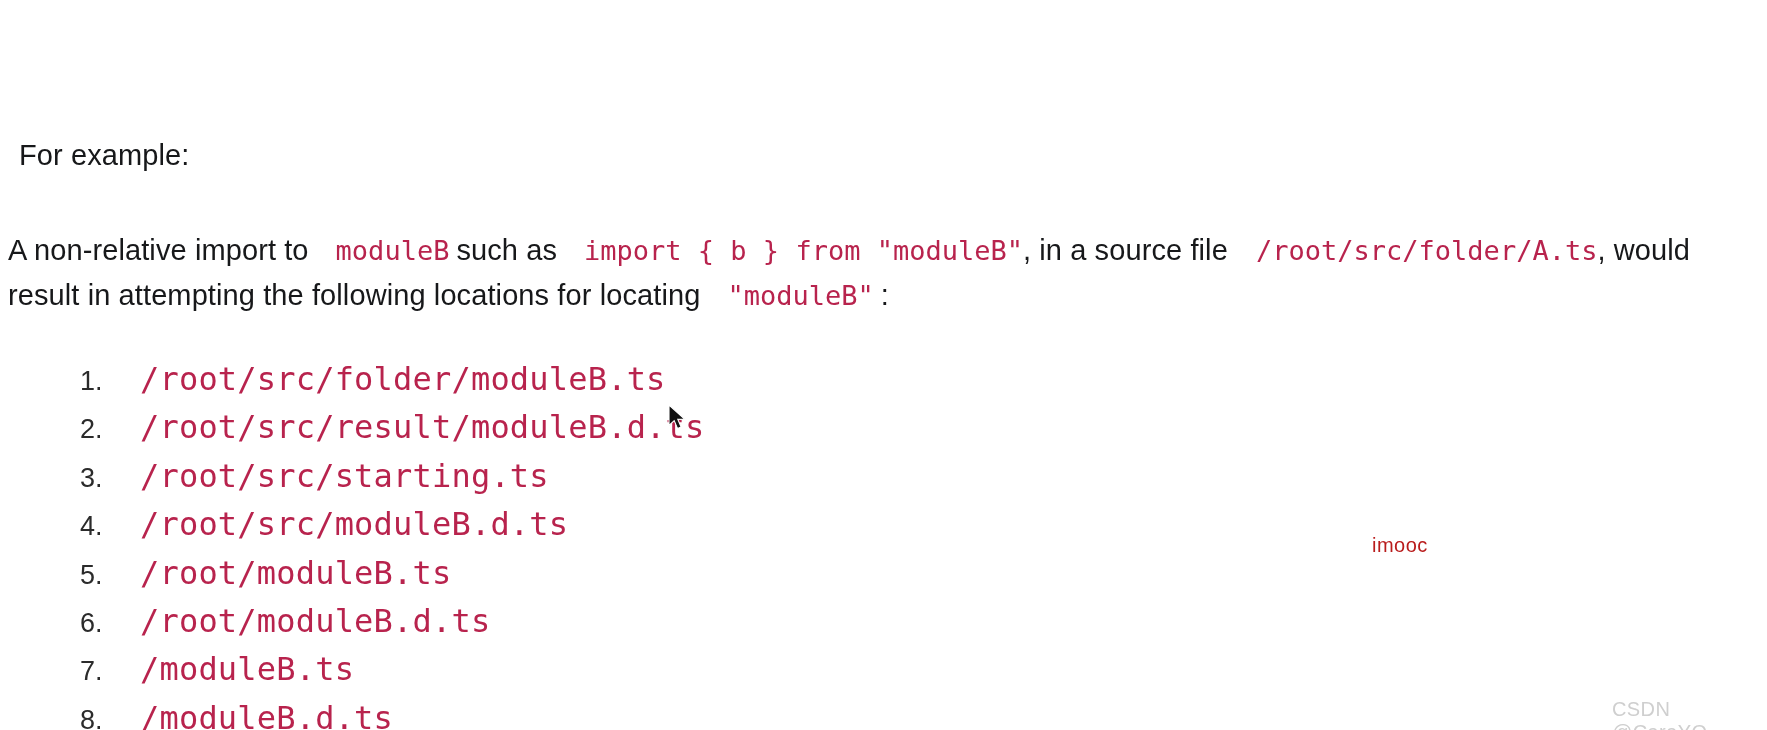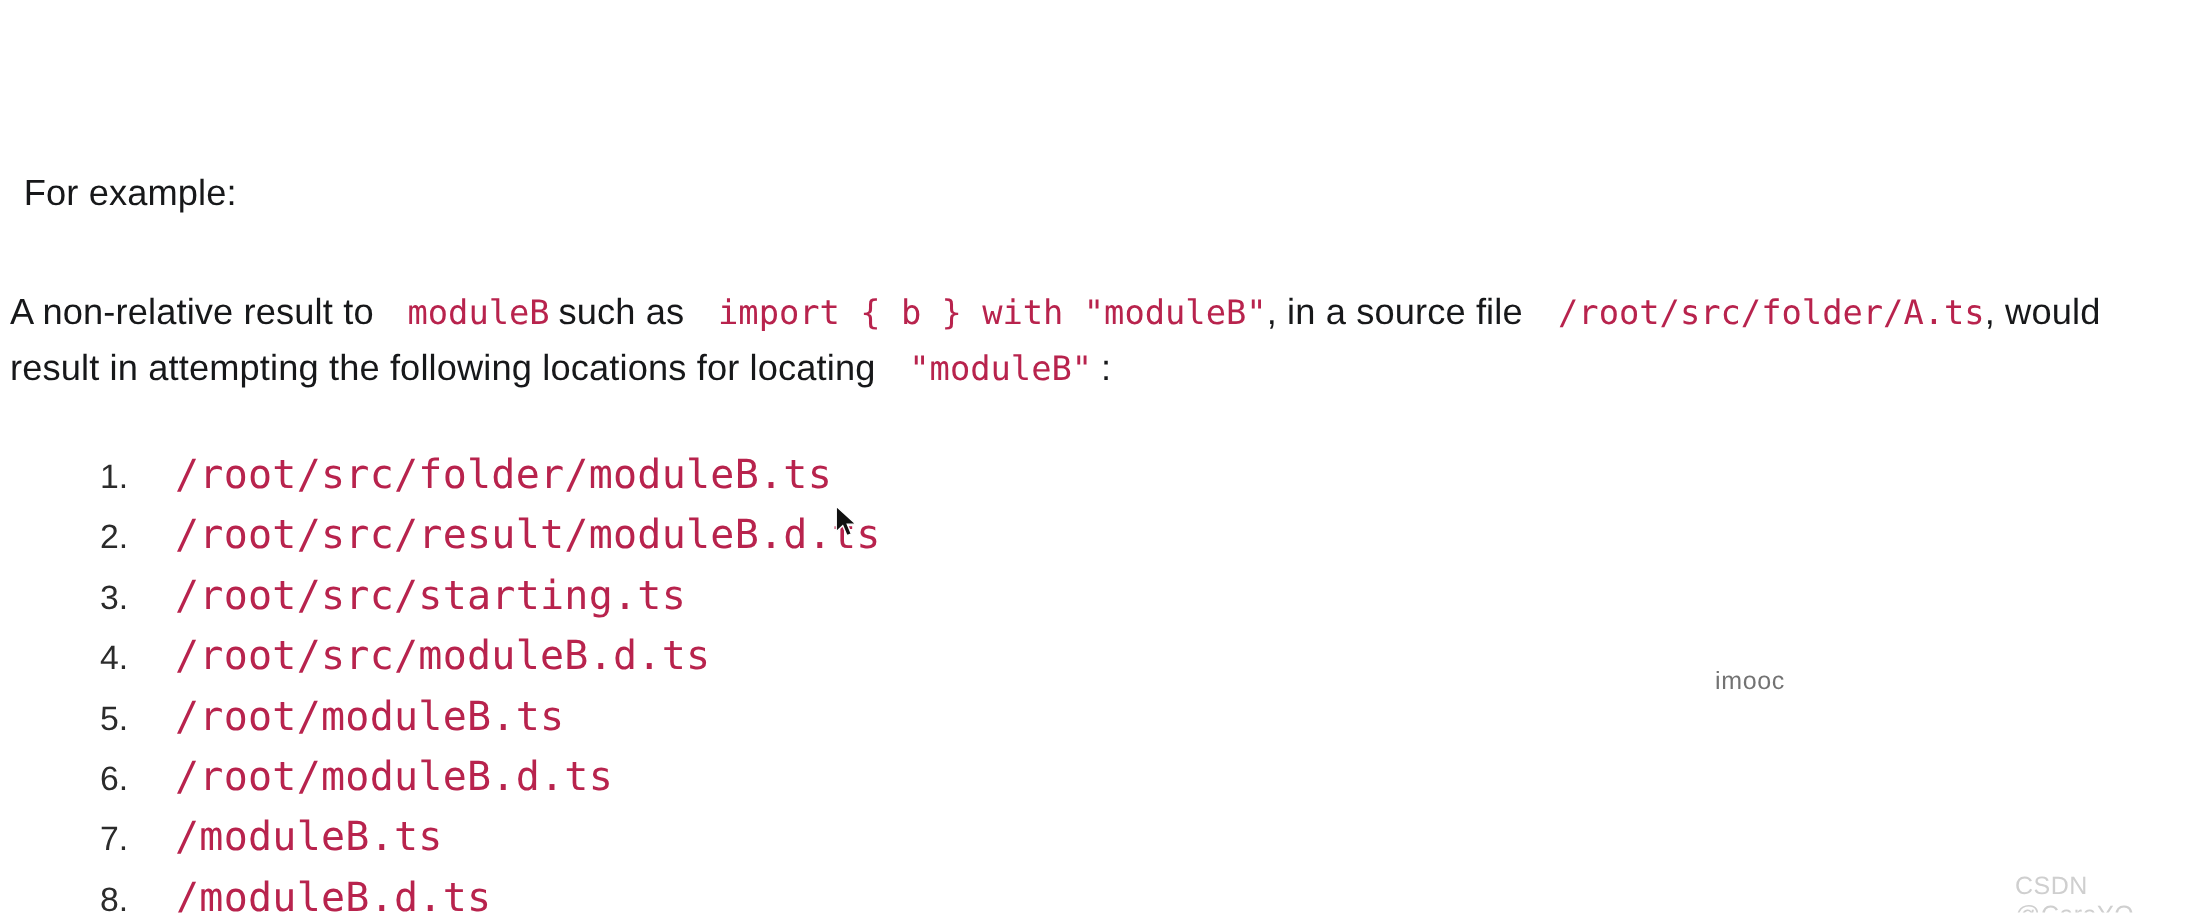--- a/index.html
+++ b/index.html
@@ -77,21 +77,21 @@
   }
   ol.locations li code.c {
     font-size: 32px;
     letter-spacing: 0.2px;
   }
   .wm-imooc {
     position: absolute;
     left: 1372px;
     top: 534px;
     font-size: 20px;
-    color: #737373;
+    color: #b91c1c;
     font-family: "Liberation Sans", sans-serif;
     letter-spacing: 0.5px;
   }
   .wm-csdn {
     position: absolute;
     left: 1612px;
     top: 698px;
     font-size: 20px;
     color: #cfcfcf;
     font-family: "Liberation Sans", sans-serif;
@@ -108,21 +108,21 @@
 </style>
 </head>
 <body>
 
 <div id="doc">
 
 
   <p class="para p2">For example:</p>
 
   <p class="para p3">
-    <span>A non-relative result to</span><span class="sp"></span><code class="c">moduleB</code><span class="sp"></span><span>such as</span><span class="sp"></span><code class="c">import { b } with "moduleB"</code><span>, in a source file</span>
+    <span>A non-relative import to</span><span class="sp"></span><code class="c">moduleB</code><span class="sp"></span><span>such as</span><span class="sp"></span><code class="c">import { b } from "moduleB"</code><span>, in a source file</span>
     <code class="c">/root/src/folder/A.ts</code><span>, would result in attempting the following locations for locating</span><span class="sp"></span><code class="c">"moduleB"</code><span class="sp"></span><span>:</span>
   </p>
 
   <ol class="locations">
     <li><code class="c">/root/src/folder/moduleB.ts</code></li>
     <li><code class="c">/root/src/result/moduleB.d.ts</code></li>
     <li><code class="c">/root/src/starting.ts</code></li>
     <li><code class="c">/root/src/moduleB.d.ts</code></li>
     <li><code class="c">/root/moduleB.ts</code></li>
     <li><code class="c">/root/moduleB.d.ts</code></li>

